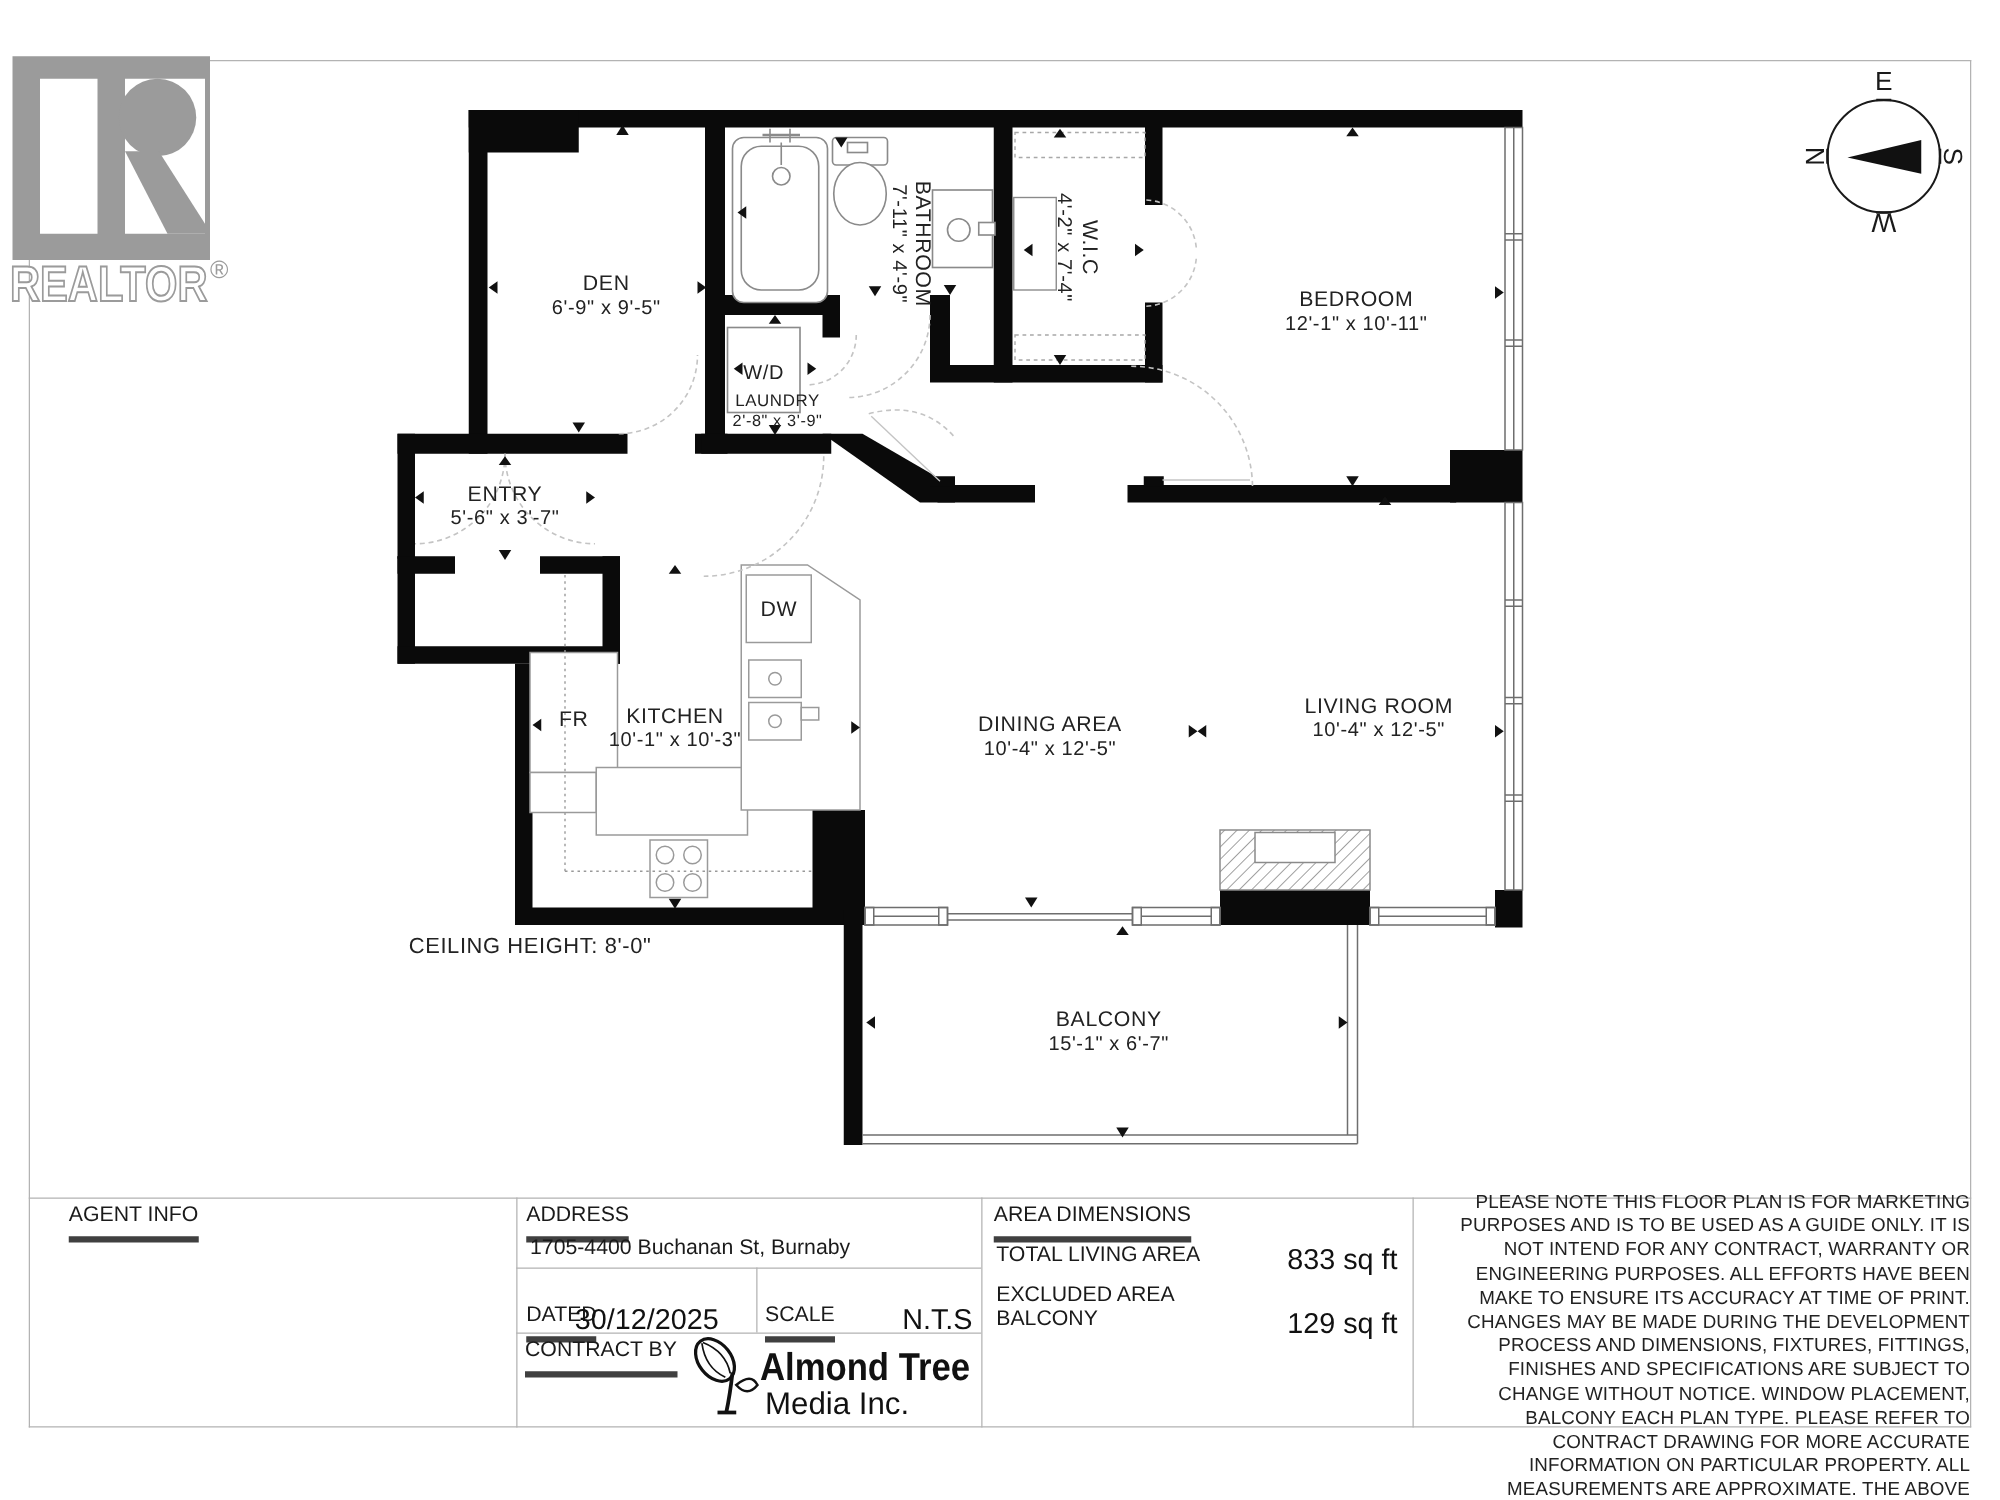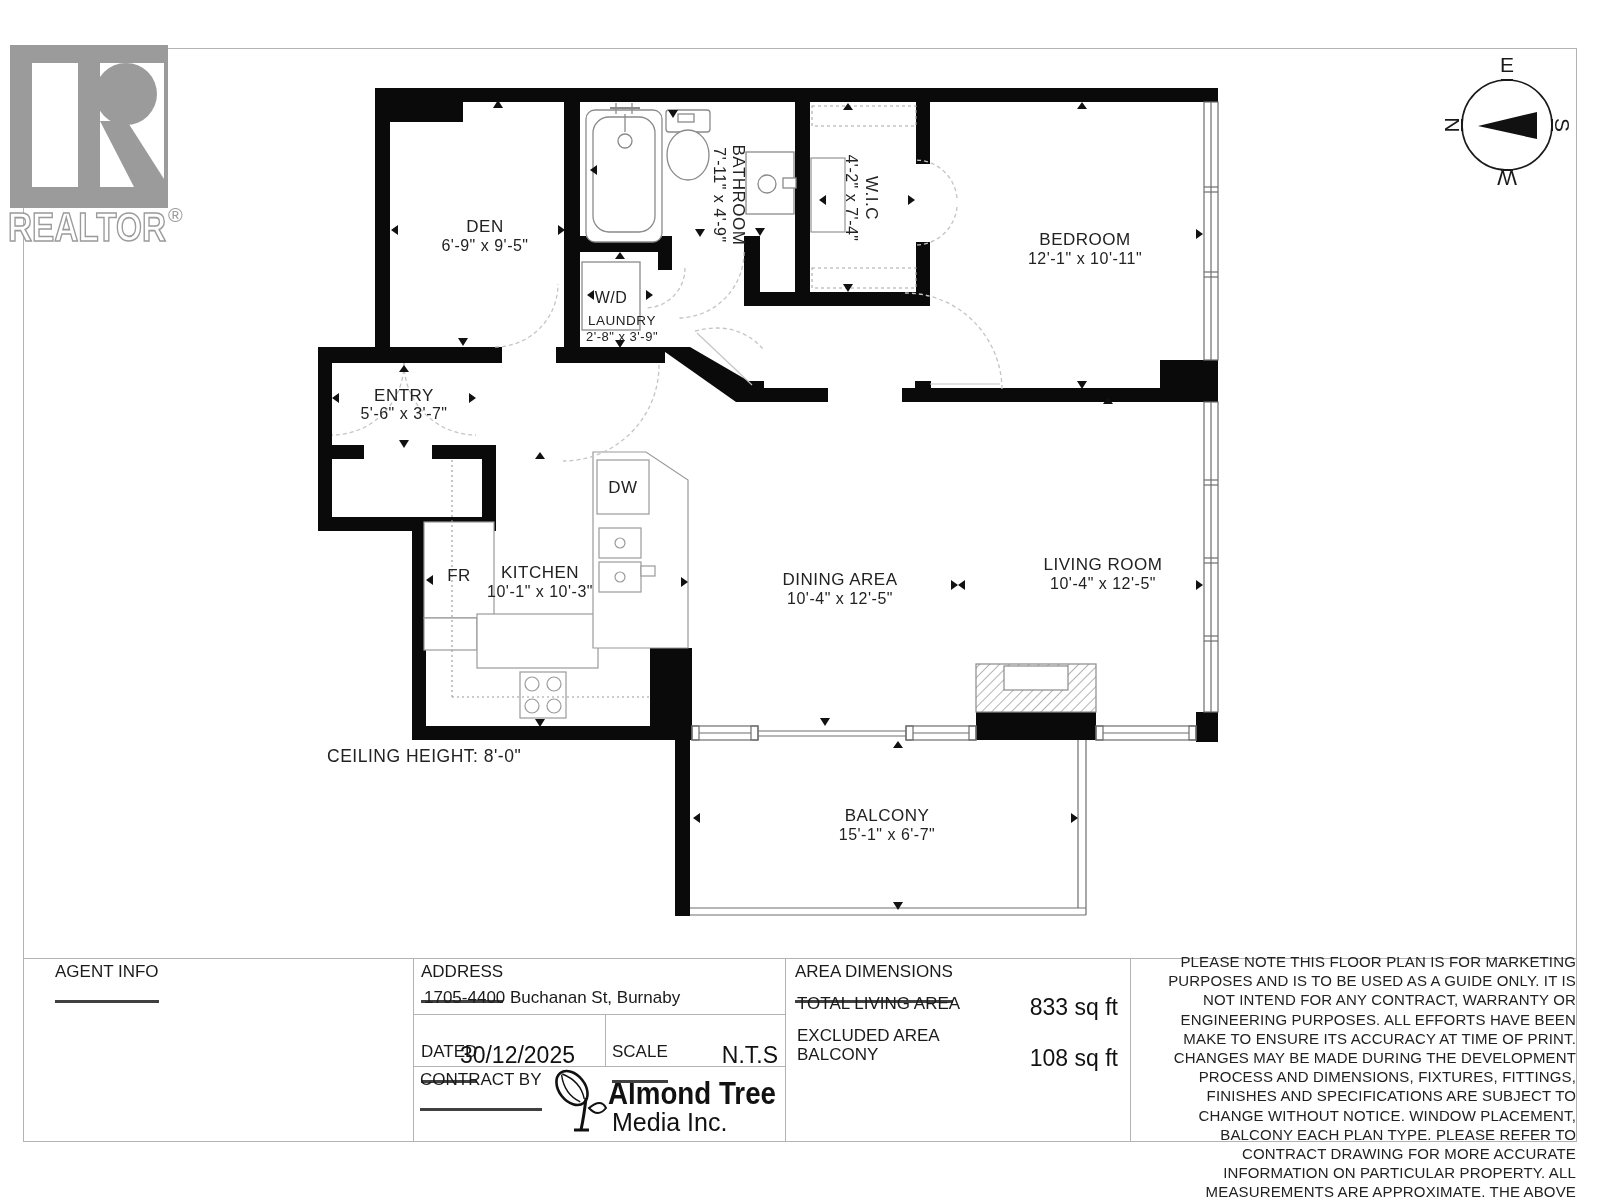--- a/index.html
+++ b/index.html
@@ -1,20 +1,20 @@
 <!DOCTYPE html>
 <html><head>
 <meta charset="utf-8">
 <style>
   html,body{margin:0;padding:0;background:#fff;}
   body{width:1600px;height:1200px;font-family:"Liberation Sans",sans-serif;position:relative;overflow:hidden;}
   .abs{position:absolute;}
   .bline{position:absolute;background:#b3b3b3;}
   .lbl{position:absolute;font-size:17px;color:#1a1a1a;white-space:nowrap;}
-  .lbl .u{border-bottom:3px solid #404040;padding-bottom:19px;}
+  .lbl .u{border-bottom:5px solid #404040;padding-bottom:8px;}
   .bold{font-weight:400;}
   .rightbox{position:absolute;text-align:right;font-size:23px;color:#111;}
   #disclaimer{position:absolute;left:1152px;top:952px;width:424px;font-size:15px;line-height:1.28;color:#222;letter-spacing:0.15px;text-align:right;}
   svg text{font-family:"Liberation Sans",sans-serif;}
 </style>
 </head>
 <body>
 
 <div class="bline" style="left:23px;top:48px;width:1554px;height:1px"></div>
 <div class="bline" style="left:23px;top:48px;width:1px;height:1094px"></div>
@@ -299,14 +299,14 @@
 <div class="lbl" style="left:421px;top:1042px"><span class="u">DATED</span></div>
 <div class="rightbox bold" style="left:432px;top:1042px;width:143px">30/12/2025</div>
 <div class="lbl" style="left:612px;top:1042px"><span class="u">SCALE</span></div>
 <div class="rightbox bold" style="left:678px;top:1042px;width:100px">N.T.S</div>
 <div class="lbl" style="left:420px;top:1070px"><span class="u">CONTRACT BY</span></div>
 <div class="lbl" style="left:795px;top:962px"><span class="u">AREA DIMENSIONS</span></div>
 <div class="lbl bold" style="left:797px;top:994px">TOTAL LIVING AREA</div>
 <div class="rightbox bold" style="left:1018px;top:994px;width:100px">833 sq ft</div>
 <div class="lbl" style="left:797px;top:1026px">EXCLUDED AREA</div>
 <div class="lbl" style="left:797px;top:1045px">BALCONY</div>
-<div class="rightbox" style="left:1018px;top:1045px;width:100px">108 sq ft</div>
+<div class="rightbox" style="left:1018px;top:1045px;width:100px">129 sq ft</div>
 <div id="disclaimer">PLEASE NOTE THIS FLOOR PLAN IS FOR MARKETING PURPOSES AND IS TO BE USED AS A GUIDE ONLY. IT IS NOT INTEND FOR ANY CONTRACT, WARRANTY OR ENGINEERING PURPOSES. ALL EFFORTS HAVE BEEN MAKE TO ENSURE ITS ACCURACY AT TIME OF PRINT. CHANGES MAY BE MADE DURING THE DEVELOPMENT PROCESS AND DIMENSIONS, FIXTURES, FITTINGS, FINISHES AND SPECIFICATIONS ARE SUBJECT TO CHANGE WITHOUT NOTICE. WINDOW PLACEMENT, BALCONY EACH PLAN TYPE. PLEASE REFER TO CONTRACT DRAWING FOR MORE ACCURATE INFORMATION ON PARTICULAR PROPERTY. ALL MEASUREMENTS ARE APPROXIMATE. THE ABOVE INFORMATION IS FROM SOURCES BELIEVED RELIABLE BUT SHOULD BE RELIED UPON WITHOUT VERIFICATION. THE BROKERAGE AND THE AGENT ASSUME NO RESPONSIBILITY FOR ITS ACCURACY.</div>
 
 </body></html>

